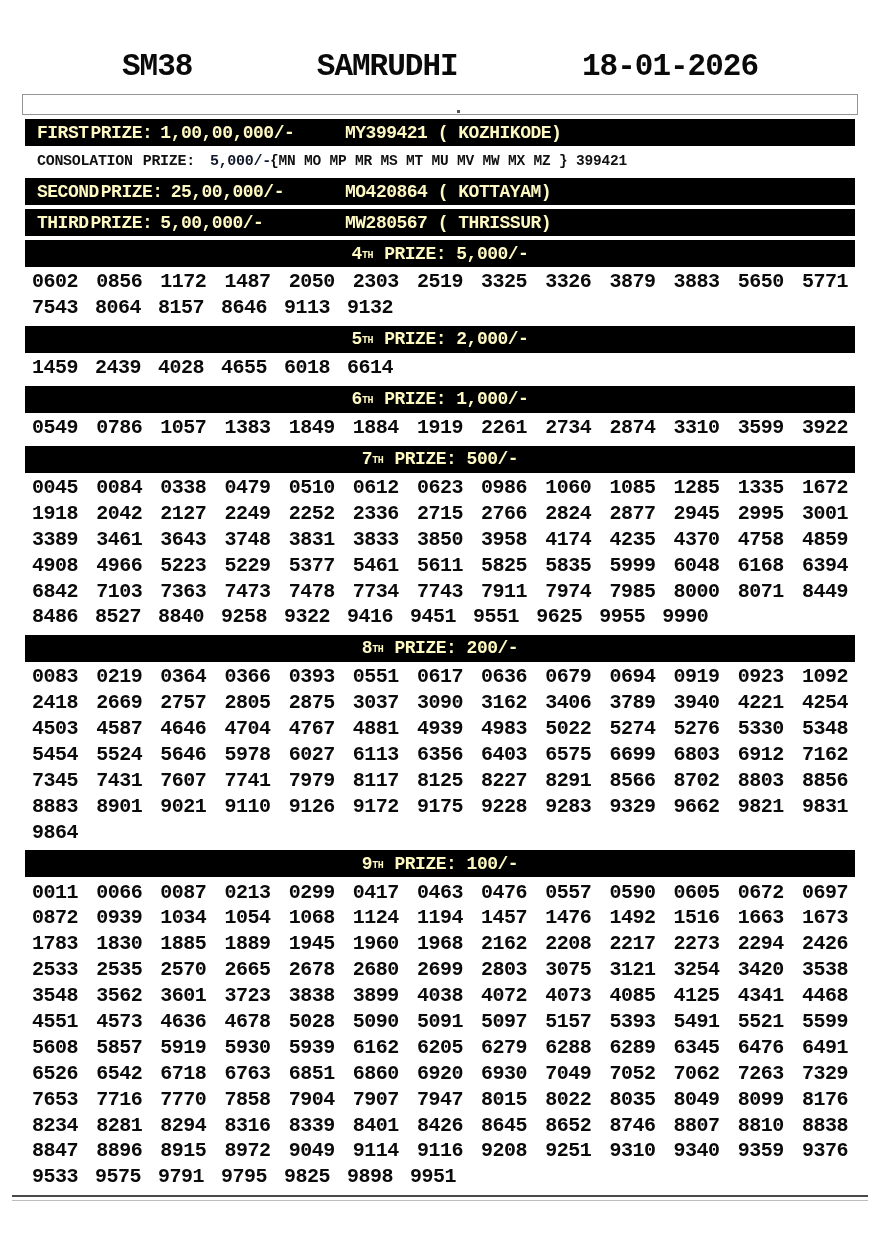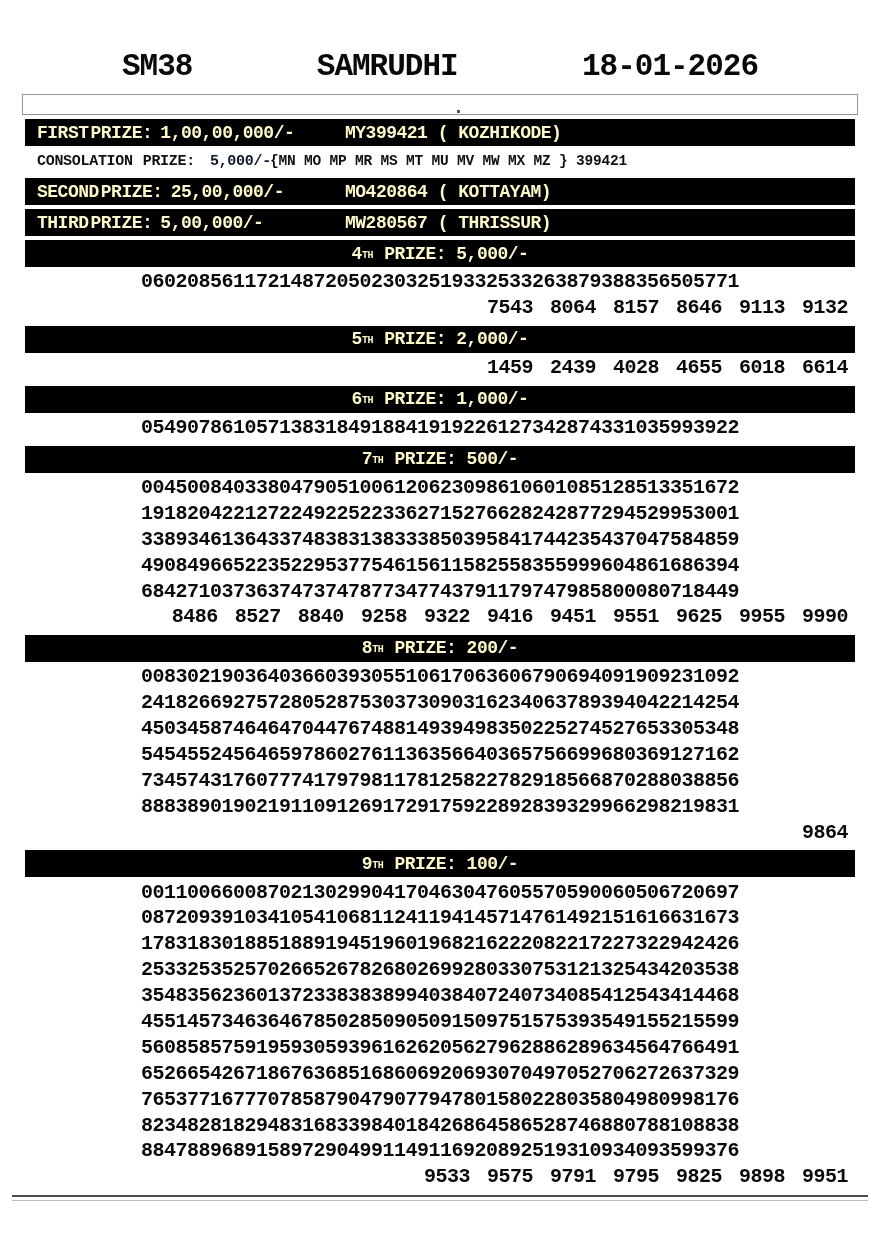--- a/index.html
+++ b/index.html
@@ -35,22 +35,22 @@
   .consolation .cleft{display:flex;align-items:center;gap:10px;width:233px;flex:none;}
   .consolation .red{color:#0f172a;margin-left:5px;}
   .consolation .series{font-size:14.5px;letter-spacing:-0.2px;}
   
   .section-header{justify-content:center;}
   .sec-title{display:flex;align-items:baseline;}
   .sec-title sup{font-size:10px;position:relative;top:-1px;margin:0 1px 0 0;}
   
   .rows{padding:2px 32px 1px 32px;}
   .num-row{height:25.9px;display:flex;align-items:center;font-size:20px;letter-spacing:-0.5px;}
-  .num-row.full{justify-content:center;}
-  .num-row.partial{justify-content:flex-end;gap:17px;}
+  .num-row.full{justify-content:space-between;}
+  .num-row.partial{justify-content:flex-start;gap:17px;}
   .num{white-space:nowrap;}
   
   .bottom-rule{margin:4px 12px 0 12px;height:3px;border-top:2px solid #4a4a4a;border-bottom:1px solid #bdbdbd;}
 </style>
 </head>
 <body>
 
 <div class="sheet">
 
   <div class="titlebar">

